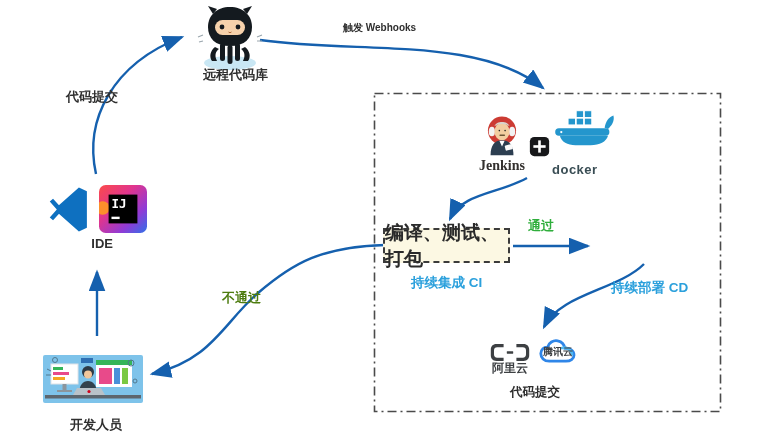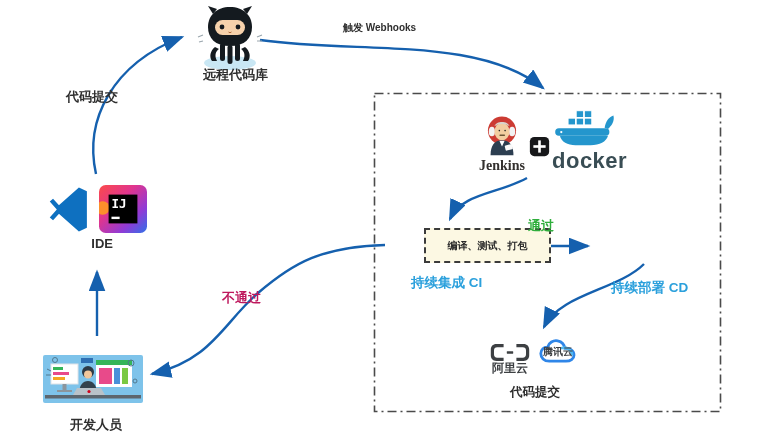--- a/index.html
+++ b/index.html
@@ -5,27 +5,27 @@
   html,body{margin:0;padding:0;}
   body{font-family:"Liberation Sans",sans-serif;background:#fff;}
   #stage{position:relative;width:759px;height:443px;background:#ffffff;overflow:hidden;}
   #stage svg{display:block;}
   .abs{position:absolute;}
   .lbl{position:absolute;font-weight:bold;font-size:13px;color:#2f2f2f;white-space:nowrap;
        font-family:"Liberation Sans",sans-serif;line-height:1.1;}
   .lbl.center{text-align:right;}
   .stage-box{position:absolute;background:#fcf8e3;border:2px dashed #3b3b3b;
        display:flex;align-items:center;justify-content:center;
-       font-weight:bold;font-size:10px;color:#2a2a2a;box-sizing:border-box;margin-left:41px;}
+       font-weight:bold;font-size:19px;color:#2a2a2a;box-sizing:border-box;}
   .edge-label-pass{color:#2fae3c;}
-  .edge-label-fail{color:#be185d;}
+  .edge-label-fail{color:#4d7c0f;}
   .stage-label{color:#2ba0dc;font-size:13.5px;}
   .webhook-label{font-size:10px;}
   .jenkins-label{font-family:"Liberation Serif",serif;font-size:14px;text-align:center;color:#33302e;}
-  .docker-label{font-size:22px;color:#394d54;letter-spacing:.5px;}
+  .docker-label{font-size:13px;color:#394d54;letter-spacing:.5px;margin-top:14px;}
   .cloud-label{font-size:11.5px;color:#3d4043;text-align:center;}
   .cloud-label.small{font-size:10px;}
   .dev-box{position:absolute;left:43px;top:355px;width:100px;height:48px;background:#7ec3ea;border-radius:2px;}
 </style>
 </head>
 <body>
 
 <div id="stage">
 
   <svg class="abs" style="left:0;top:0" width="759" height="443" viewBox="0 0 759 443">

